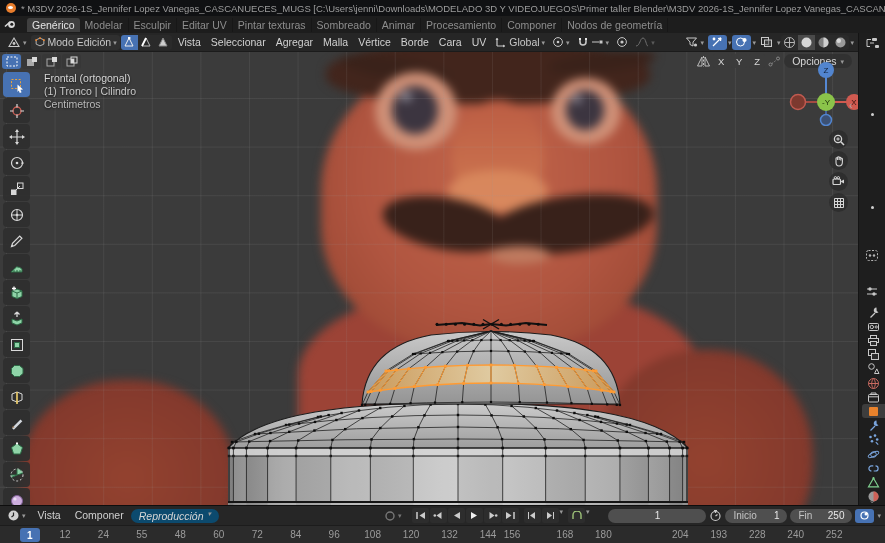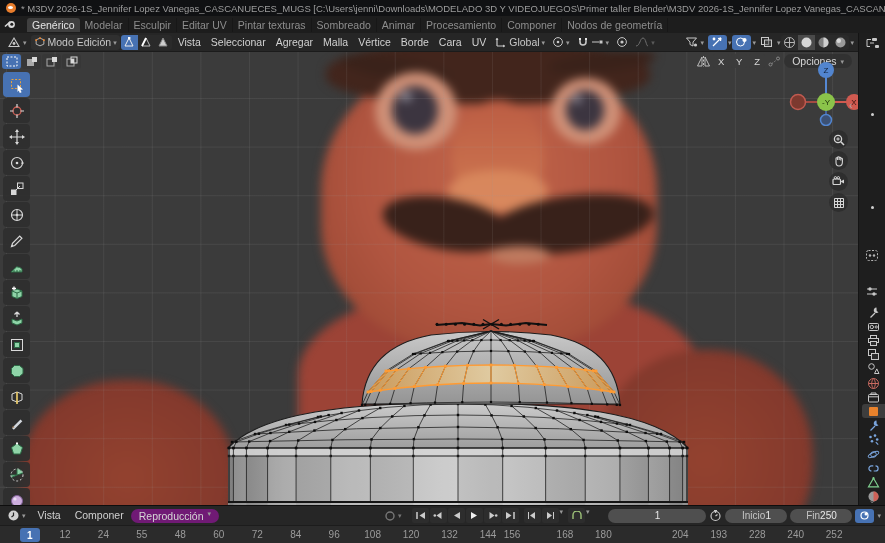--- a/index.html
+++ b/index.html
@@ -63,27 +63,27 @@
   
   .right-strip{width:27px;background:#1e1e1e;border-left:1px solid #141414;position:relative;}
   .rs-item{position:absolute;left:0;width:100%;display:flex;justify-content:center;}
   .ptab{width:23px;height:14px;margin-left:2px;display:flex;align-items:center;justify-content:center;border-radius:3px 0 0 3px;}
   .ptab.active{background:#3d3d3d;}
   .rs-dot{width:3px;height:3px;border-radius:50%;background:#cfcfcf;}
   
   .timeline{height:38px;border-top:1px solid #0e0e0e;background:#262626;}
   .tl-header{height:19px;display:flex;align-items:center;padding:0 4px;gap:2px;font-size:10.5px;}
   .tl-menu{padding:0 7px;color:#d0d0d0;}
-  .tl-pill{display:flex;align-items:flex-start;gap:4px;background:#701a75;border-radius:9px;padding:1px 8px;color:#d6d6d6;}
+  .tl-pill{display:flex;align-items:flex-start;gap:4px;background:#0c4a6e;border-radius:9px;padding:1px 8px;color:#d6d6d6;font-style:italic;}
   .pbgroup{display:flex;gap:1px;margin-left:160px;}
   .pbtn{width:17px;height:15px;background:#2d2d2d;border-radius:2px;display:flex;align-items:center;justify-content:center;}
   .tl-right{margin-left:auto;display:flex;align-items:center;gap:3px;}
   .fld{background:#4f4f4f;border-radius:8px;height:14px;display:flex;align-items:center;justify-content:center;color:#e8e8e8;font-size:10px;}
   .fld.frame{width:98px;}
-  .fld.pair{width:62px;padding:0 8px;}
+  .fld.pair{width:62px;justify-content:space-between;padding:0 8px;}
   .fld .lab{color:#c4c4c4;}
   .bluebtn{width:19px;height:14px;background:#4772b3;border-radius:3px;display:flex;align-items:center;justify-content:center;}
   .tl-ruler{height:19px;background:#2b2b2b;border-top:1px solid #1c1c1c;position:relative;font-size:10px;color:#9b9b9b;}
   .ruler-num{position:absolute;top:3px;transform:translateX(-50%);}
   .playhead{position:absolute;top:2px;width:20px;height:14px;background:#4772b3;border-radius:3px;
             color:#fff;font-weight:bold;display:flex;align-items:center;justify-content:center;transform:translateX(-50%);}
   svg{display:block;}
 </style>
 </head>
 <body>
@@ -657,20 +657,25 @@
             <circle cx="3.5" cy="9.5" r="1.5" fill="none" stroke="#bdbdbd"></circle>
               <circle cx="11" cy="3.5" r="1.5" fill="none" stroke="#bdbdbd"></circle>
               <path d="M5 8.5L9.5 5" stroke="#bdbdbd" stroke-dasharray="1.5 1.5"></path>
           </svg>
           <span class="opt-pill">
             <span>Opciones</span>
             <span class="chev">▾</span>
           </span>
         </div>
 
+        <div class="vp-info">
+          <div class="l1">Frontal (ortogonal)</div>
+          <div class="l2">(1) Tronco | Cilindro</div>
+          <div class="l3">Centimetros</div>
+        </div>
 
         <div class="toolbar" id="toolbar">
             <div class="tool-btn active">
               <svg width="16" height="16" viewBox="0 0 16 16">
                 <rect x="2.5" y="2.5" width="9" height="9" fill="none" stroke="#e8a33d" stroke-dasharray="2 1.6"></rect>
                 <path d="M8.5 7.5l5.5 5-2.6.3 1.2 2.4-1.8.8-1.1-2.5-1.2 1.5z" fill="#fff"></path>
               </svg>
             </div>
             <div class="tool-btn">
               <svg width="16" height="16" viewBox="0 0 16 16">

